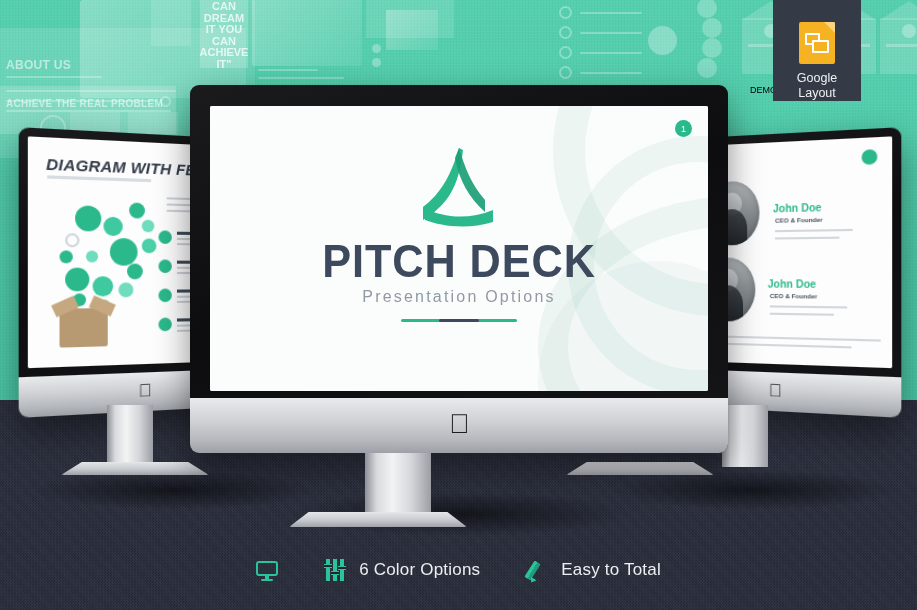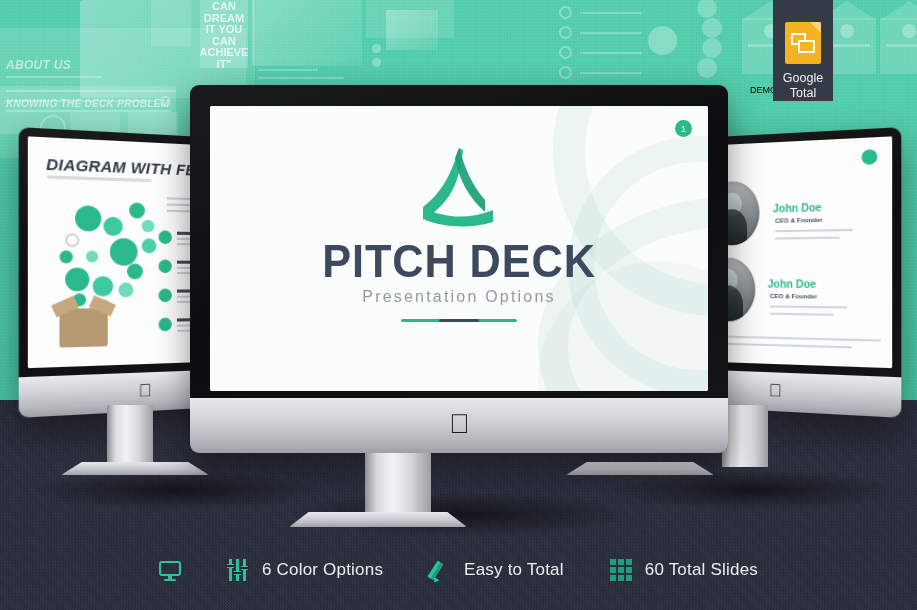--- a/index.html
+++ b/index.html
@@ -19,21 +19,21 @@
   .bg-noise {
     position:absolute; inset:0;
     background-image:
       repeating-linear-gradient(0deg, rgba(255,255,255,.035) 0 1px, transparent 1px 3px),
       repeating-linear-gradient(90deg, rgba(0,0,0,.025) 0 1px, transparent 1px 3px);
   }
   
   .bgslide { position:absolute; background:rgba(255,255,255,.13); overflow:hidden; }
   .bgslide .cap {
     font-family:"Liberation Sans Narrow","Liberation Sans",sans-serif;
-    font-weight:bold; font-style:italic; color:rgba(255,255,255,.55);
+    font-weight:bold; color:rgba(255,255,255,.55);
     letter-spacing:.3px; white-space:nowrap;
   }
   .bgline { background:rgba(255,255,255,.28); height:2px; border-radius:2px; }
   .bgdot { border-radius:50%; background:rgba(255,255,255,.30); }
   .bgdot-o { border-radius:50%; border:2px solid rgba(255,255,255,.32); }
   .bgphoto {
     background:linear-gradient(135deg,rgba(255,255,255,.30),rgba(255,255,255,.08));
     filter:blur(.4px);
   }
   .quote-card {
@@ -207,21 +207,21 @@
     font-weight:bold; font-size:10px; color:#2bb98c; white-space:nowrap;
   }
   .r-role {
     position:absolute; font-family:"Liberation Sans Narrow","Liberation Sans",sans-serif;
     font-weight:bold; font-size:6px; color:#46505e; white-space:nowrap;
   }
   .r-line { position:absolute; height:2px; background:#d2d7dc; }
 
   
   .gs {
-    position:absolute; left:773px; top:0; width:60px; height:101px;
+    position:absolute; left:773px; top:0; width:88px; height:101px;
     background:#343a46;
     display:flex; flex-direction:column; align-items:center;
     padding-top:22px;
   }
   .gs-icon {
     width:36px; height:44px; position:relative;
     background:#f5b223; border-radius:2px;
   }
   .gs-icon .fold {
     position:absolute; right:0; top:0;
@@ -305,21 +305,21 @@
     <div class="bgslide" style="left:-6px;top:28px;width:252px;height:130px;">
       <div class="cap" style="position:absolute;left:12px;top:30px;font-size:12px;">ABOUT US</div>
       <div class="bgline" style="position:absolute;left:12px;top:48px;width:96px;"></div>
       <div class="bgline" style="position:absolute;left:12px;top:62px;width:170px;"></div>
       <div class="bgline" style="position:absolute;left:12px;top:72px;width:150px;"></div>
       <div class="bgline" style="position:absolute;left:12px;top:82px;width:165px;"></div>
     </div>
     <div class="bgphoto" style="position:absolute;left:80px;top:0px;width:175px;height:98px;border-radius:3px;"></div>
 
     <div class="bgslide" style="left:-6px;top:86px;width:182px;height:48px;background:rgba(255,255,255,.18);">
-      <div class="cap" style="position:absolute;left:12px;top:12px;font-size:10px;">KNOWING THE DECK PROBLEM</div>
+      <div class="cap" style="position:absolute;left:12px;top:12px;font-size:10px;">ACHIEVE THE REAL PROBLEM</div>
     </div>
     <div class="bgdot-o" style="position:absolute;left:160px;top:96px;width:11px;height:11px;"></div>
     <div class="bgdot-o" style="position:absolute;left:40px;top:115px;width:26px;height:26px;"></div>
     <div class="bgslide" style="left:70px;top:112px;width:50px;height:28px;"></div>
     <div class="bgslide" style="left:128px;top:112px;width:50px;height:28px;"></div>
 
     <div class="quote-card" style="position:absolute;left:200px;top:-8px;width:48px;height:76px;">
       <span>IF YOU CAN DREAM IT YOU CAN ACHIEVE IT"</span>
     </div>
 
@@ -510,21 +510,21 @@
               clip-path:polygon(11% 0,89% 0,100% 100%,0 100%);"></div>
 
   <div class="gs">
     <div class="gs-icon">
       <div class="fold"></div>
       <div class="sq-back"></div>
       <div class="sq-front"></div>
     </div>
     <div class="gs-label">
       <div>Google</div>
-      <div>Total</div>
+      <div>Layout</div>
     </div>
   </div>
 
   <div class="features">
 
     <div class="feat">
       <div class="fi fi-monitor">
         <div class="m-body"></div>
         <div class="m-stand"></div>
         <div class="m-base"></div>
@@ -544,30 +544,16 @@
     </div>
 
     <div class="feat">
       <div class="fi fi-pencil">
         <div class="p-body"></div>
         <div class="p-tip"></div>
       </div>
       <span class="feat-label">Easy to Total</span>
     </div>
 
-    <div class="feat">
-      <div class="fi fi-grid">
-        <s></s>
-          <s></s>
-          <s></s>
-        <s></s>
-          <s></s>
-          <s></s>
-        <s></s>
-          <s></s>
-          <s></s>
-      </div>
-      <span class="feat-label">60 Total Slides</span>
-    </div>
 
   </div>
 
 </div>
 
 </body></html>

